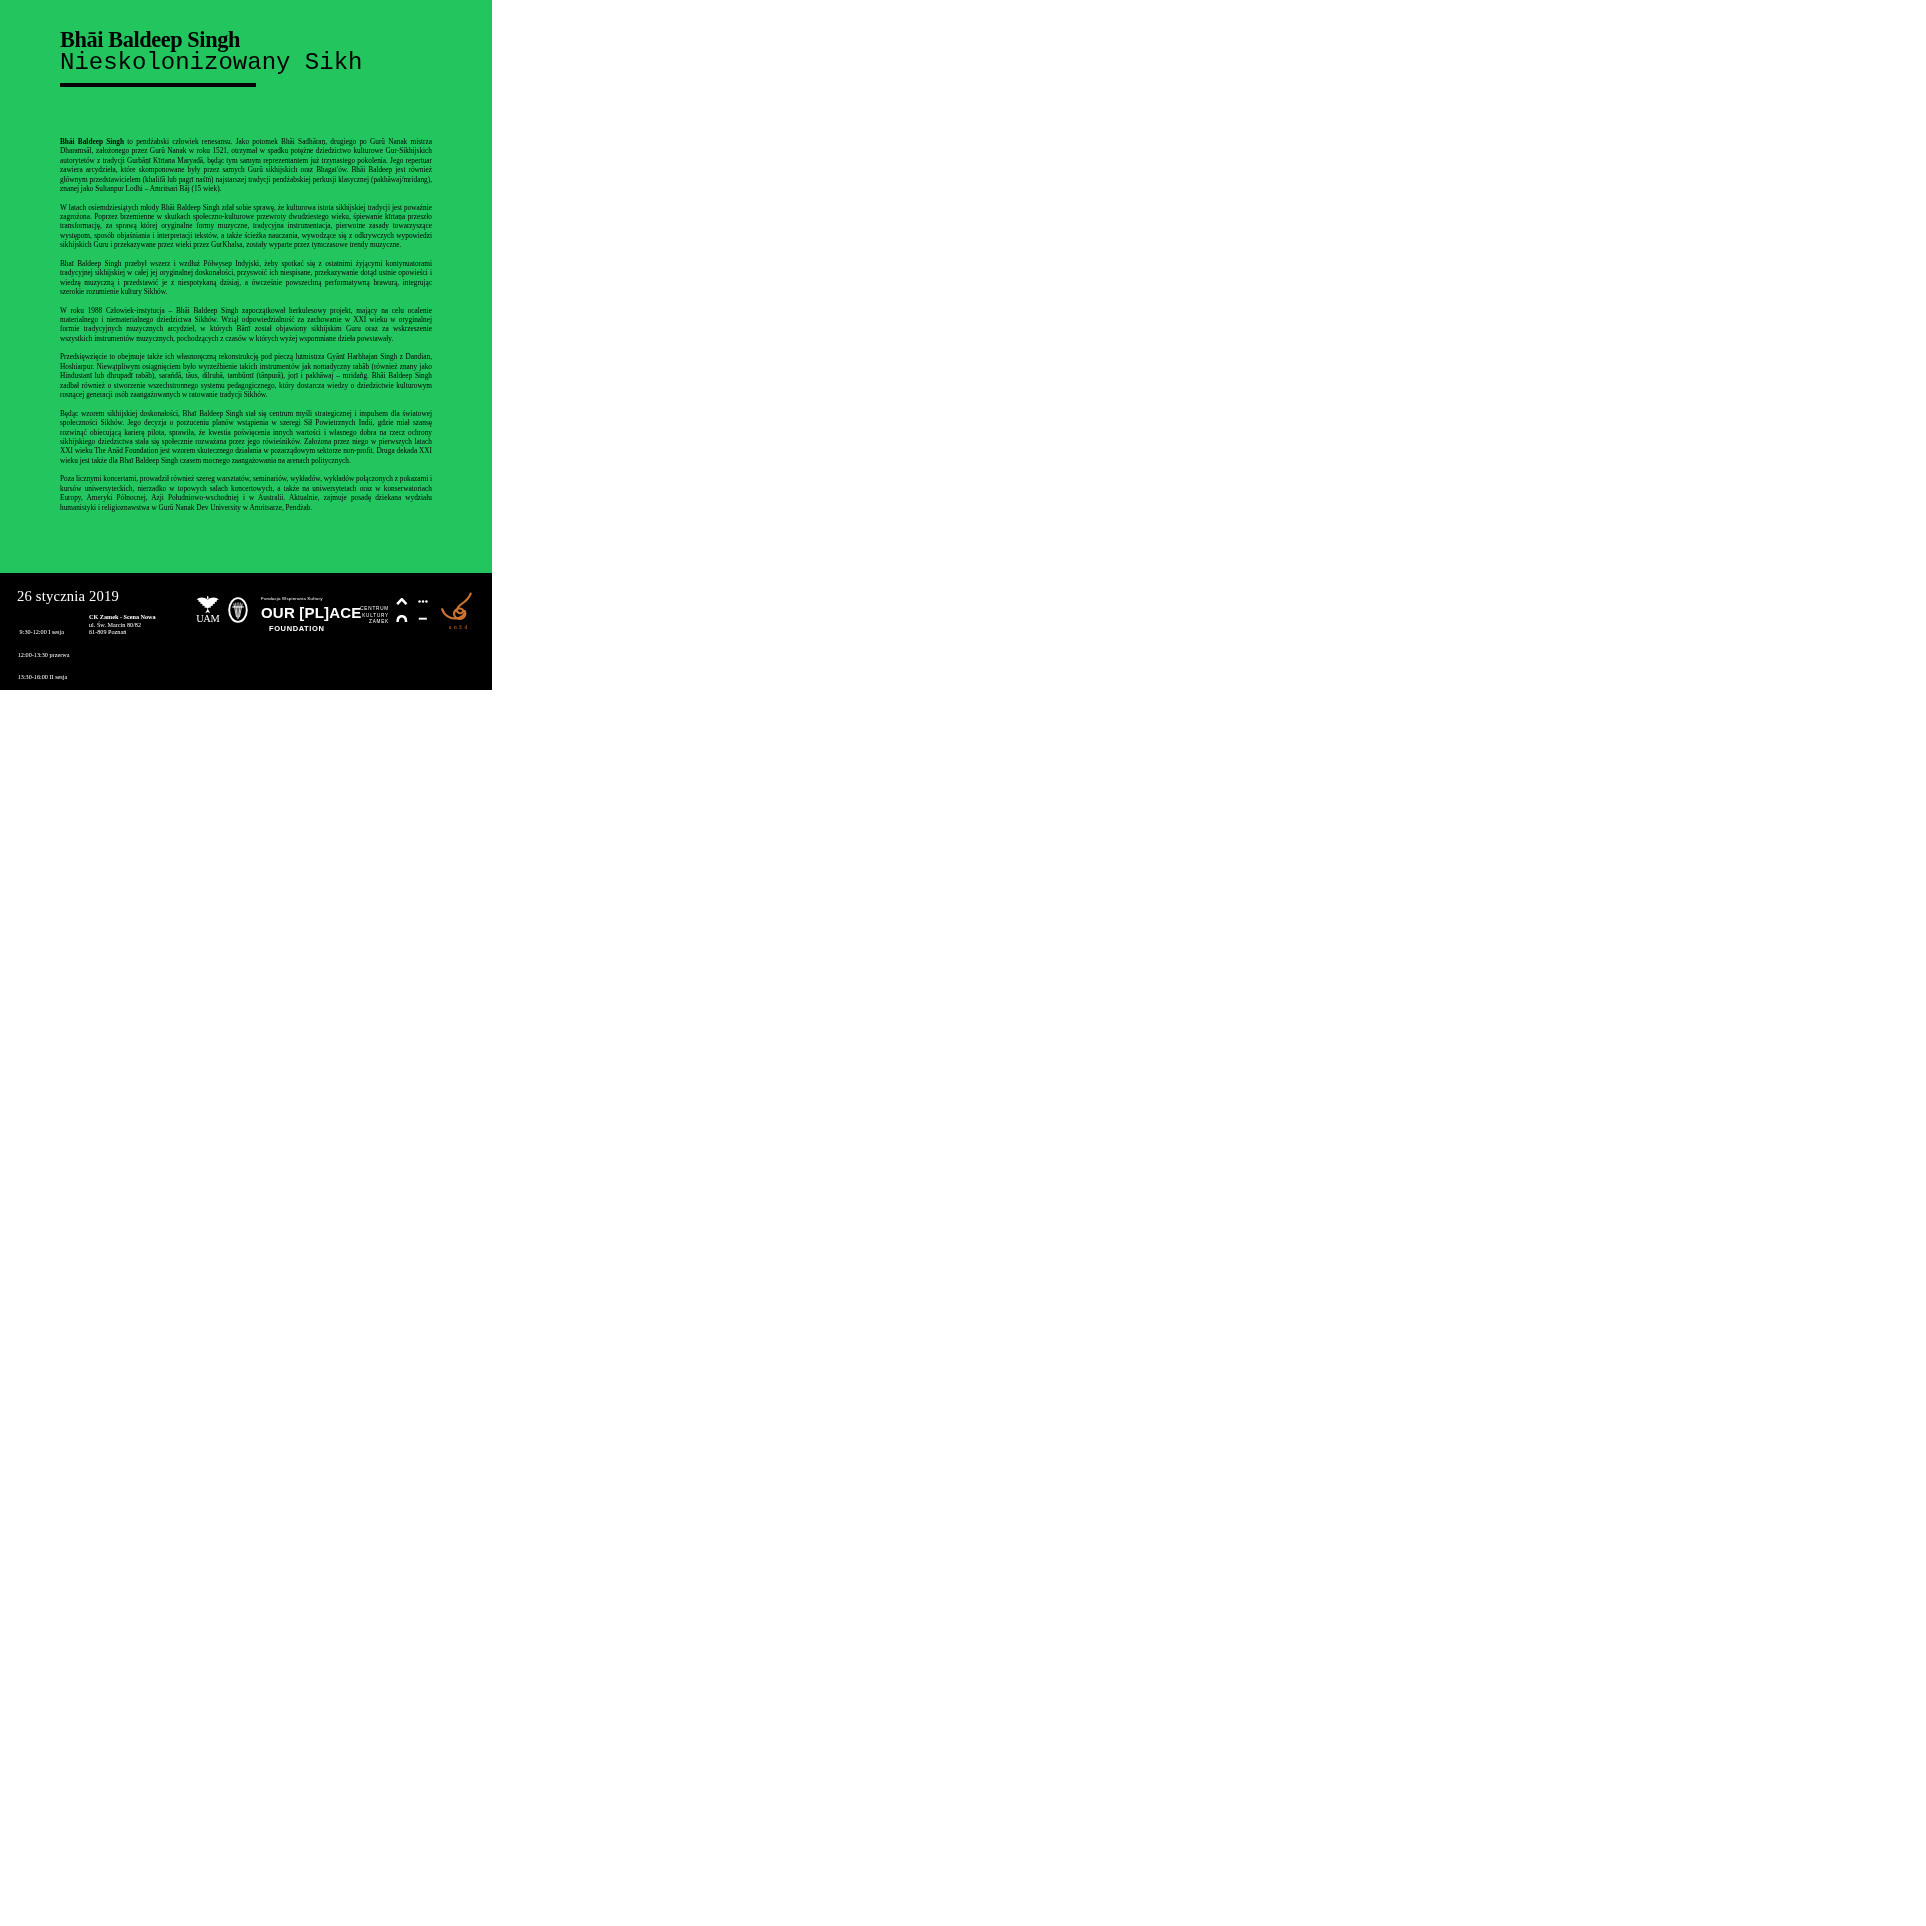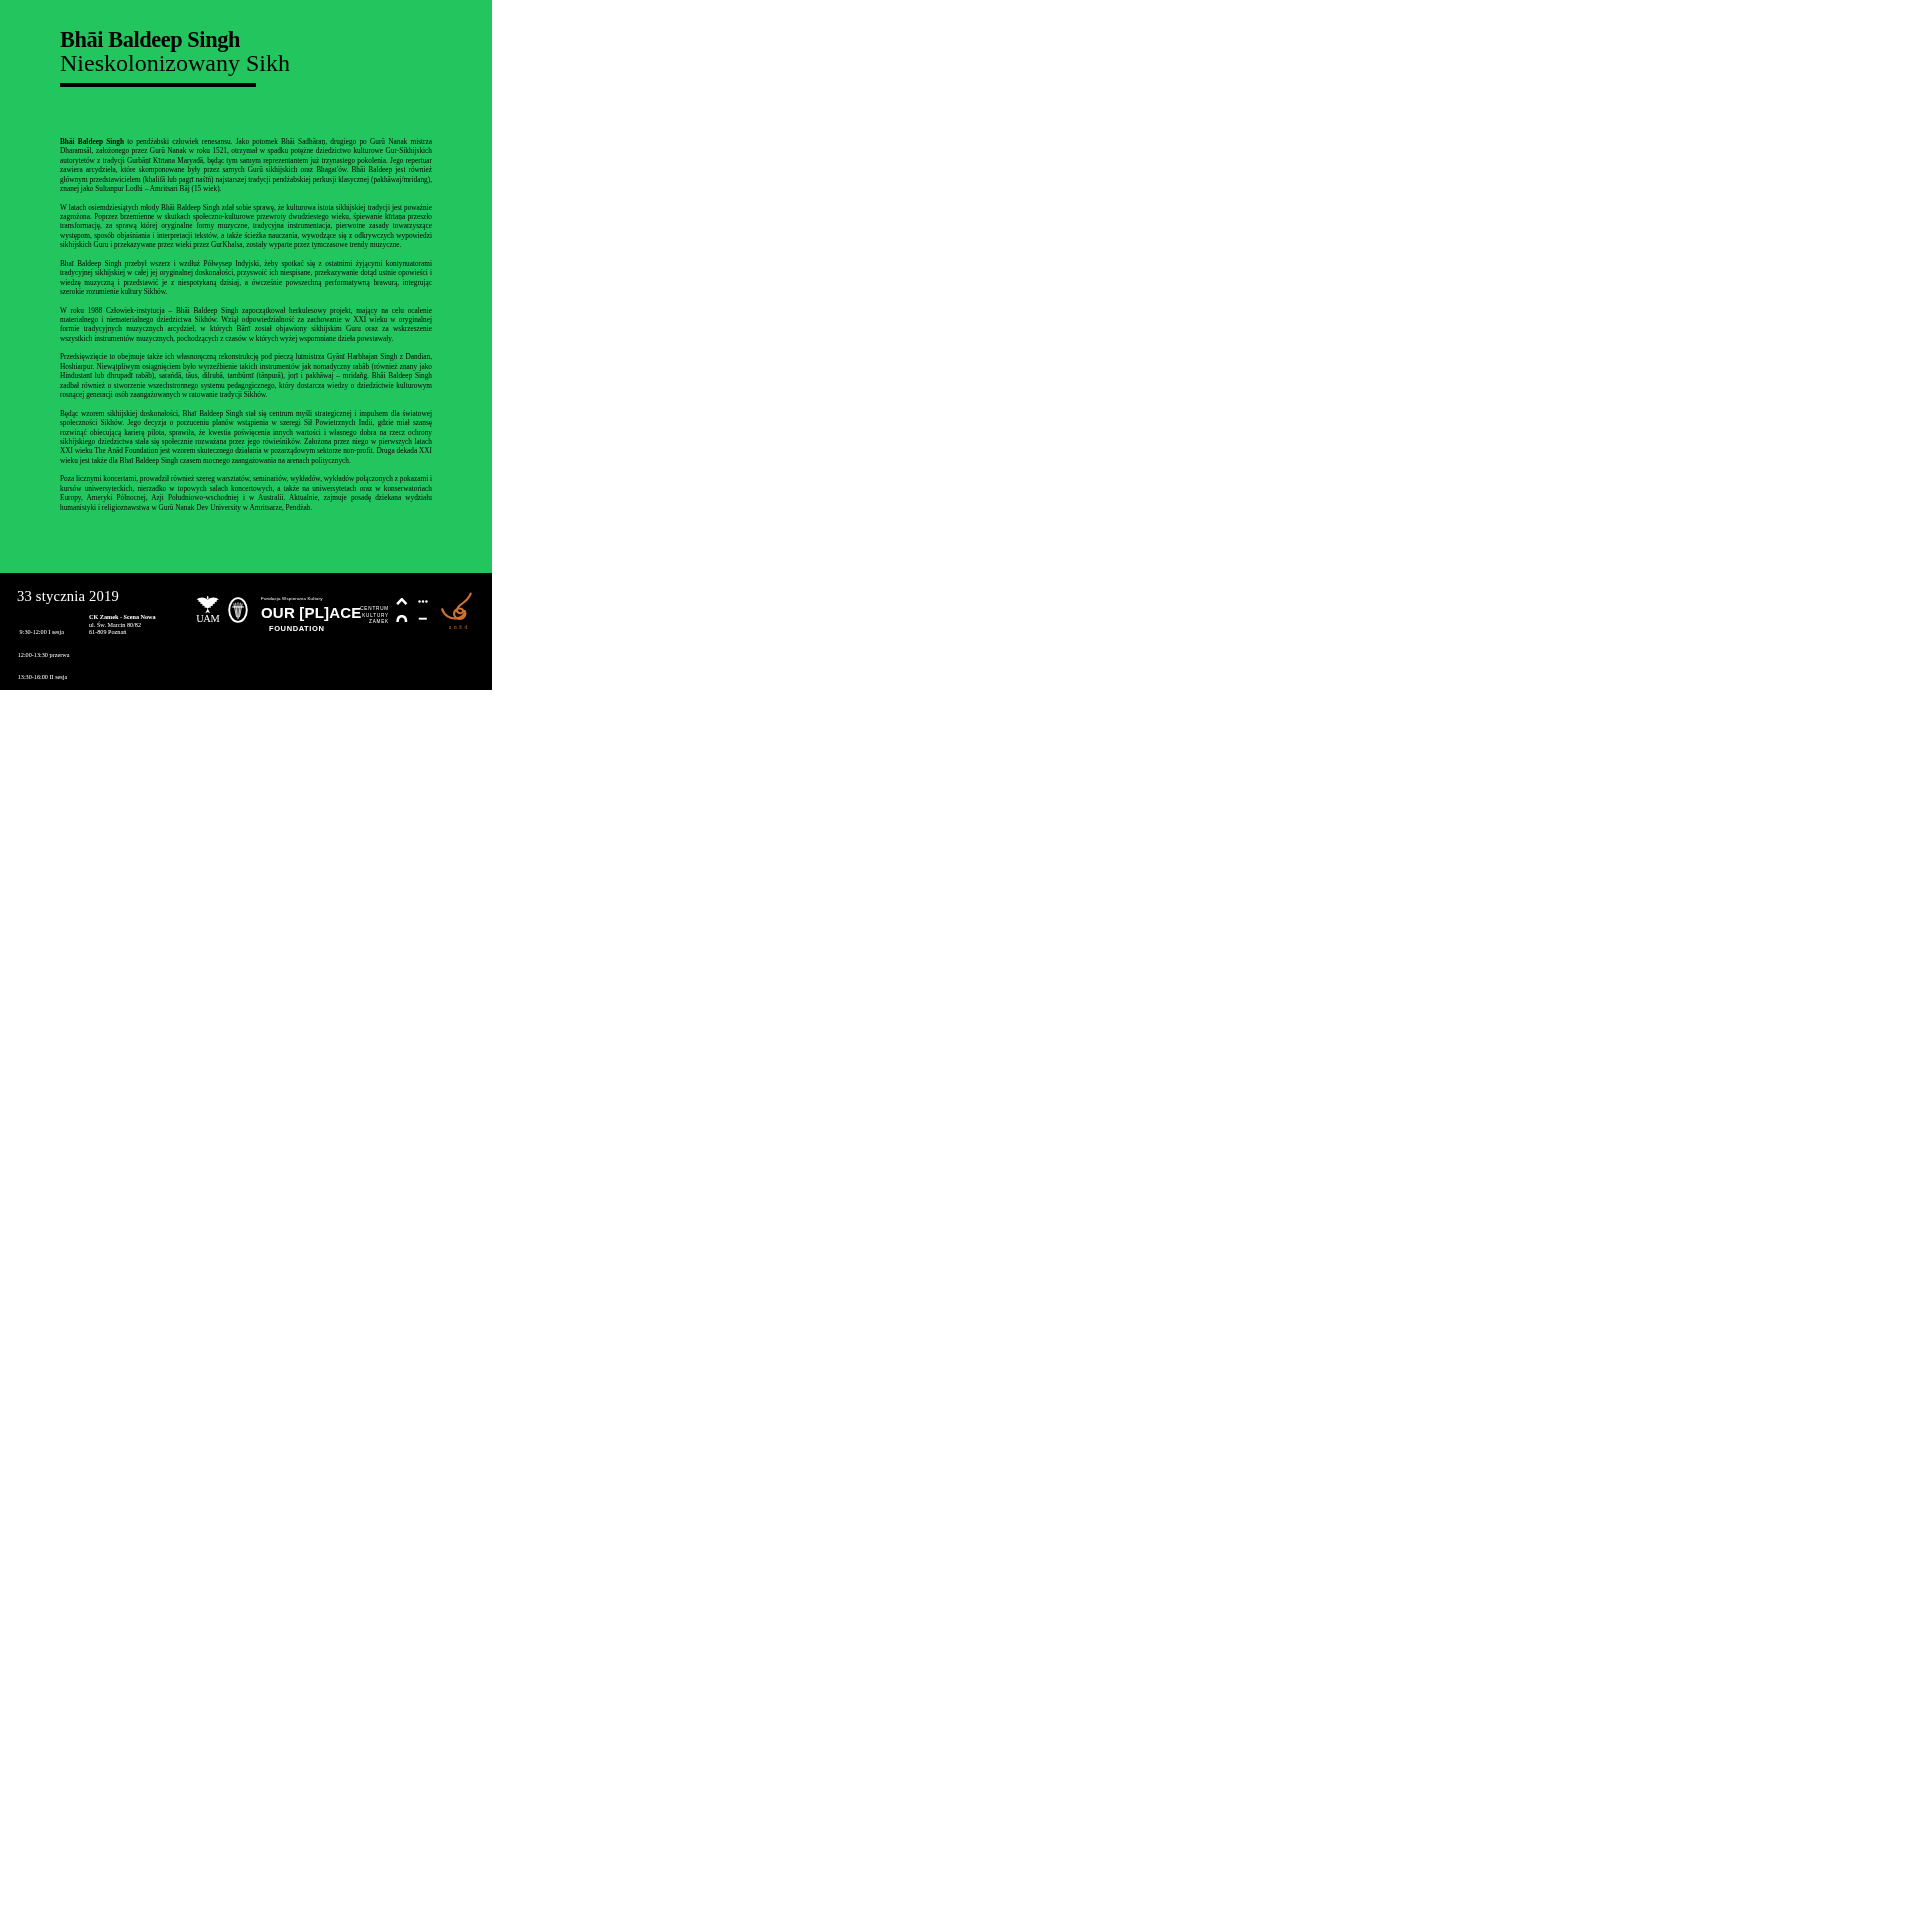--- a/index.html
+++ b/index.html
@@ -12,21 +12,21 @@
     color:#000000;
   }
   
   .header{position:absolute;left:60px;top:28.5px;width:378px;}
   .title{
     font-size:22.3px;font-weight:bold;line-height:1.02;
     letter-spacing:-0.4px;margin:0;
   }
   .subtitle{
     font-size:24px;font-weight:normal;line-height:1.04;
-    letter-spacing:0;margin:0;
+    letter-spacing:0;margin:0;font-family:Liberation Mono, monospace;
   }
   .rule{width:196px;height:4.2px;background:#000;margin-top:6.5px;}
   
   .article{
     position:absolute;left:60px;top:137px;width:372px;height:447px;
     font-size:7.3px;line-height:9.4px;text-align:justify;overflow:hidden;
   }
   .article p{margin:0 0 9.2px 0;}
   .article b{font-weight:bold;}
   
@@ -78,21 +78,21 @@
     <p><span>W latach osiemdziesiątych młody Bhāi Baldeep Singh zdał sobie sprawę, że kulturowa istota sikhijskiej tradycji jest poważnie zagrożona. Poprzez brzemienne w skutkach społeczno-kulturowe przewroty dwudziestego wieku, śpiewanie kīrtaṇa przeszło transformację, za sprawą której oryginalne formy muzyczne, tradycyjna instrumentacja, pierwotne zasady towarzyszące występom, sposób objaśniania i interpretacji tekstów, a także ścieżka nauczania, wywodzące się z odkrywczych wypowiedzi sikhijskich Guru i przekazywane przez wieki przez GurKhalsa, zostały wyparte przez tymczasowe trendy muzyczne.</span></p>
     <p><span>Bhaī Baldeep Singh przebył wszerz i wzdłuż Półwysep Indyjski, żeby spotkać się z ostatnimi żyjącymi kontynuatorami tradycyjnej sikhijskiej w całej jej oryginalnej doskonałości, przyswoić ich niespisane, przekazywanie dotąd ustnie opowieści i wiedzę muzyczną i przedstawić je z niespotykaną dzisiaj, a ówcześnie powszechną performatywną brawurą, integrując szerokie rozumienie kultury Sikhów.</span></p>
     <p><span>W roku 1988 Człowiek-instytucja – Bhāi Baldeep Singh zapoczątkował herkulesowy projekt, mający na celu ocalenie materialnego i niematerialnego dziedzictwa Sikhów. Wziął odpowiedzialność za zachowanie w XXI wieku w oryginalnej formie tradycyjnych muzycznych arcydzieł, w których Bānī został objawiony sikhijskim Guru oraz za wskrzeszenie wszystkich instrumentów muzycznych, pochodzących z czasów w których wyżej wspomniane dzieła powstawały.</span></p>
     <p><span>Przedsięwzięcie to obejmuje także ich własnoręczną rekonstrukcję pod pieczą lutmistrza Gyānī Harbhajan Singh z Dandian, Hoshiarpur. Niewątpliwym osiągnięciem było wyrzeźbienie takich instrumentów jak nomadyczny rabāb (również znany jako Hindustanī lub dhrupadī rabāb), sarańdā, tāus, dilrubā, tambūrnī (tānpurā), joṛī i pakhāwaj – mridañg. Bhāi Baldeep Singh zadbał również o stworzenie wszechstronnego systemu pedagogicznego, który dostarcza wiedzy o dziedzictwie kulturowym rosnącej generacji osób zaangażowanych w ratowanie tradycji Sikhów.</span></p>
     <p><span>Będąc wzorem sikhijskiej doskonałości, Bhaī Baldeep Singh stał się centrum myśli strategicznej i impulsem dla światowej społeczności Sikhów. Jego decyzja o porzuceniu planów wstąpienia w szeregi Sił Powietrznych Indii, gdzie miał szansę rozwinąć obiecującą karierę pilota, sprawiła, że kwestia poświęcenia innych wartości i własnego dobra na rzecz ochrony sikhijskiego dziedzictwa stała się społecznie rozważana przez jego rówieśników. Założona przez niego w pierwszych latach XXI wieku The Anād Foundation jest wzorem skutecznego działania w pozarządowym sektorze non-profit. Druga dekada XXI wieku jest także dla Bhaī Baldeep Singh czasem mocnego zaangażowania na arenach politycznych.</span></p>
     <p><span>Poza licznymi koncertami, prowadził również szereg warsztatów, seminariów, wykładów, wykładów połączonych z pokazami i kursów uniwersyteckich, nierzadko w topowych salach koncertowych, a także na uniwersytetach oraz w konserwatoriach Europy, Ameryki Północnej, Azji Południowo-wschodniej i w Australii. Aktualnie, zajmuje posadę dziekana wydziału humanistyki i religioznawstwa w Gurū Nanak Dev University w Amritsarze, Pendżab.</span></p>
   </main>
 
   <footer class="footer">
 
-    <div class="event-date">33 stycznia 2019</div>
+    <div class="event-date">26 stycznia 2019</div>
 
     <div class="schedule">
       <div class="row0">9:30-12:00 I sesja</div>
       <div>12:00-13:30 przerwa</div>
       <div>13:30-16:00 II sesja</div>
     </div>
 
     <div class="venue">
       <div class="venue-name">CK Zamek - Scena Nowa</div>
       <div>ul. Św. Marcin 80/82</div>

